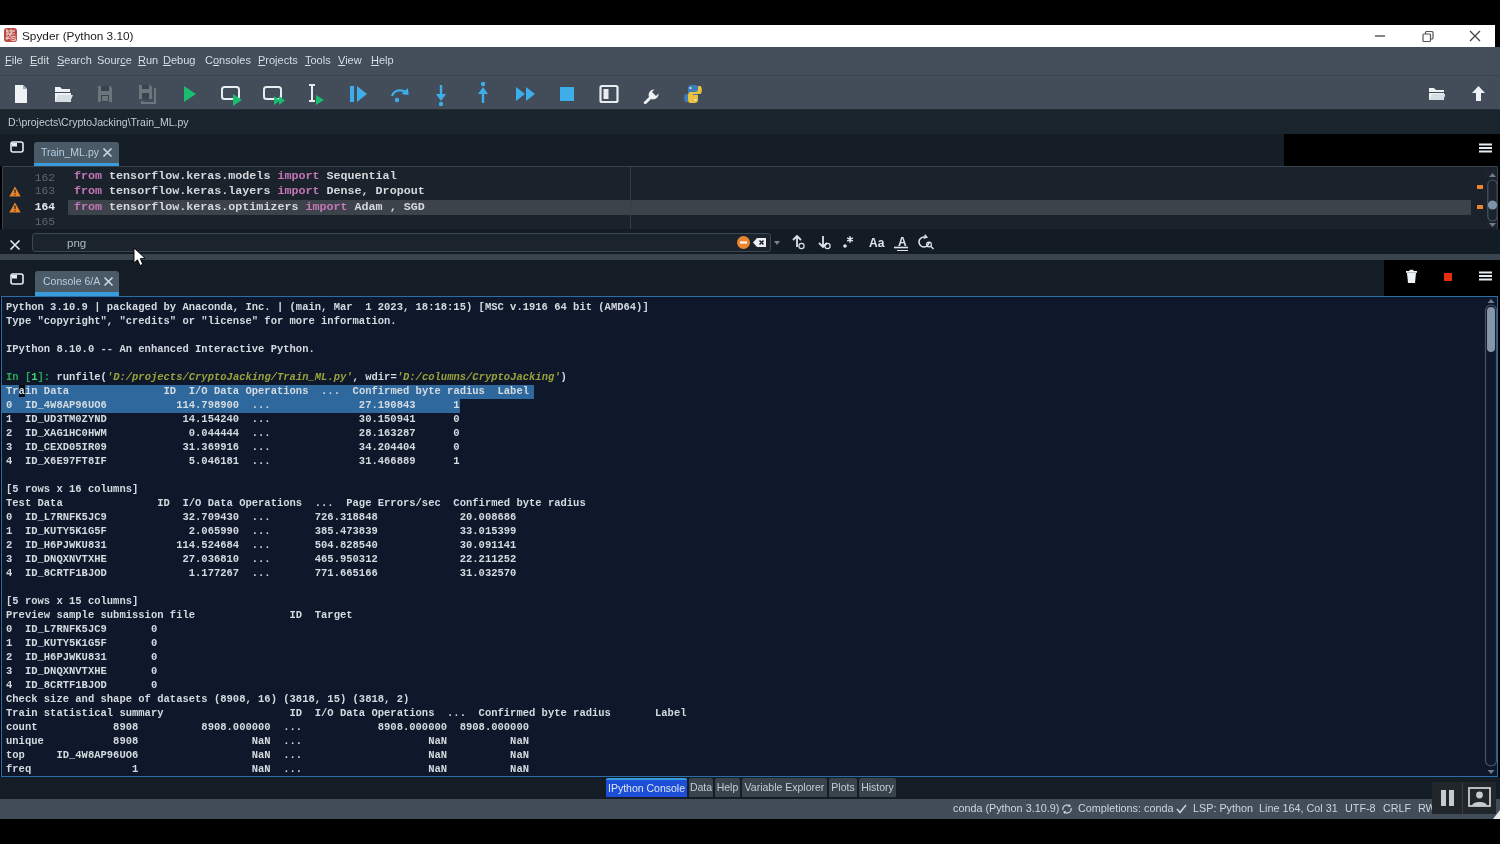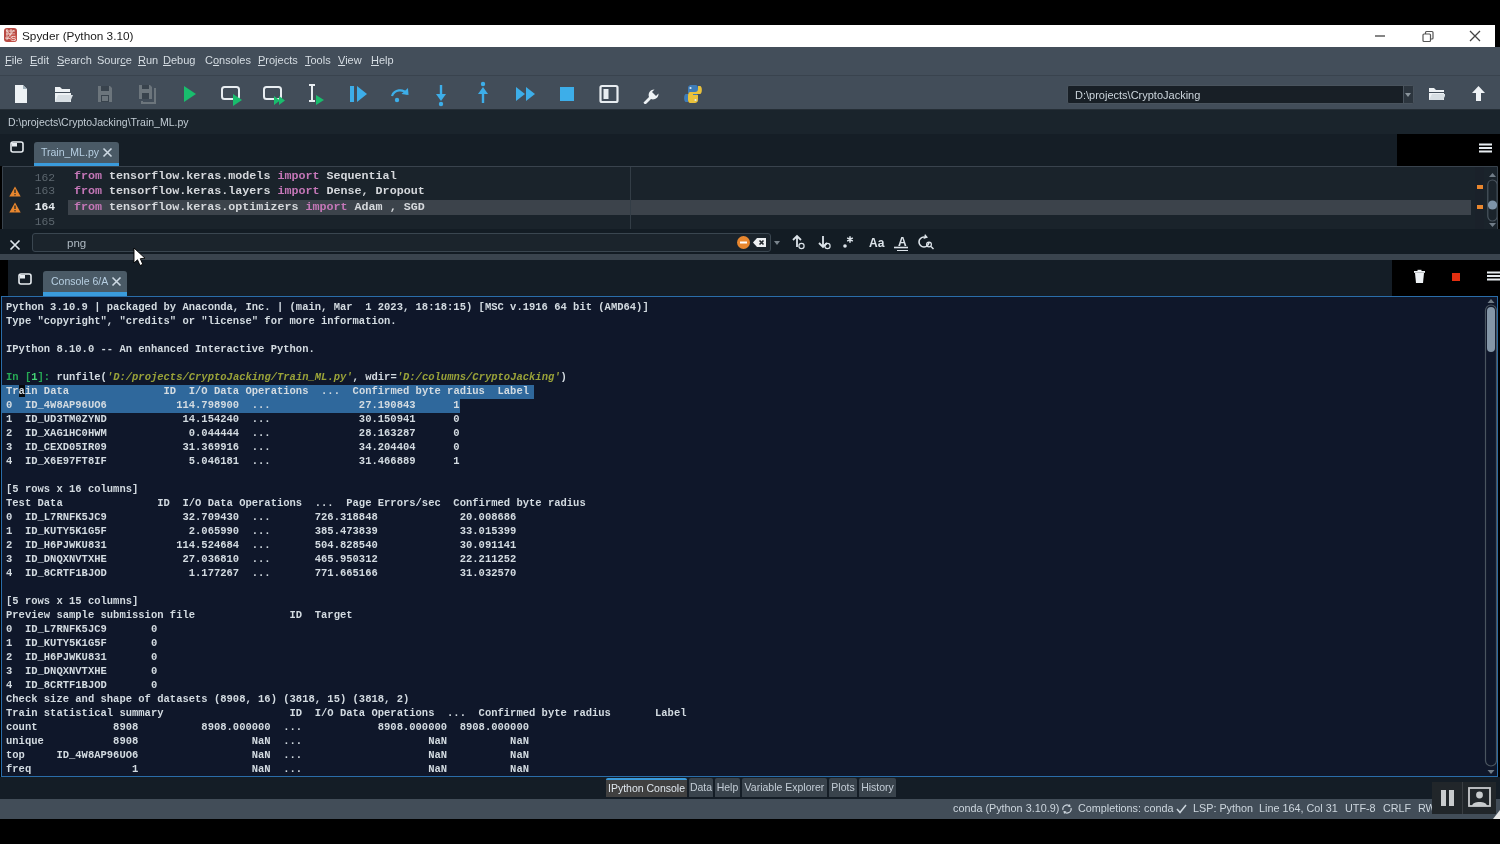--- a/index.html
+++ b/index.html
@@ -12,52 +12,52 @@
 .titletext{left:22px;top:4px;font-size:11.8px;color:#1a1a1a;}
 
 .menubar{left:0;top:47px;width:1500px;height:28px;background:#434e5a;color:#d6dde3;
   font-size:11px;padding-left:44px;}
 .menubar span{position:absolute;top:7px;}
 
 .toolbar{left:0;top:75px;width:1500px;height:35px;background:#424d59;border-bottom:1px solid #252e36;border-top:1px solid #39434e;}
 
 .pathbar{left:0;top:110px;width:1500px;height:24px;background:#1a242c;color:#c2ccd4;font-size:10.5px;}
 
-.edtabs{left:0;top:134px;width:1397px;height:32px;background:#151e26;}
+.edtabs{left:0;top:134px;width:1284px;height:32px;background:#151e26;}
 .edtab{left:34px;top:8px;width:85px;height:21px;background:#49596557;background:#4a5a66;
   border-radius:3px 3px 0 0;color:#b7cfe2;font-size:10.5px;}
 .edtabline{left:34px;top:29px;width:85px;height:3px;background:#3a9bdc;}
 
 .editor{left:2px;top:166px;width:1496px;height:67px;background:#1a232b;border:1px solid #39434d;border-radius:0 0 3px 3px;overflow:hidden;}
 .edline{position:absolute;left:0;width:100%;height:15.5px;}
 .edcur{background:#3c434b;}
 .gut{position:absolute;width:52px;text-align:right;color:#5c666e;font-family:"Liberation Mono",monospace;font-size:11.3px;line-height:15.5px;}
 .code{position:absolute;left:71px;font-family:"Liberation Mono",monospace;font-size:11.7px;line-height:15.5px;font-weight:bold;color:#d5d8dc;white-space:pre;}
 .kw{color:#c577b8;}
 .vline{position:absolute;left:627px;top:0;width:1px;height:100%;background:#333d46;}
 .searchwrap{left:0;top:229px;width:1500px;height:25px;background:#131c24;}
 .sinput{left:32px;top:4px;width:739px;height:19px;background:#1b242c;border:1px solid #3a4650;border-radius:3px;color:#aeb9c2;font-size:11.5px;}
 
 .split1{left:0;top:254px;width:1500px;height:6px;background:#3a444e;}
 
-.ctabs{left:8px;top:260px;width:1384px;height:36px;background:#141d26;}
+.ctabs{left:0;top:260px;width:1384px;height:36px;background:#141d26;}
 .ctab{left:35px;top:11px;width:84px;height:21px;background:#4a5a66;border-radius:3px 3px 0 0;color:#b7cfe2;font-size:10.5px;}
 .ctabline{left:35px;top:32px;width:84px;height:4px;background:#3a9bdc;}
 
 .console{left:1px;top:296px;width:1497px;height:481px;background:#0f172a;border:1px solid #2a6da9;}
 .cpre{position:absolute;left:4px;top:3px;font-family:"Liberation Mono",monospace;font-size:10.5px;line-height:14px;font-weight:bold;color:#d3dbe1;white-space:pre;margin:0;}
 .grn{color:#27ab55;}
 .grnb{color:#45d476;font-weight:bold;}
 .oli{color:#99a239;font-style:italic;}
 .blkcur{background:#06090c;}
 
 .btabs{left:0;top:777px;width:1500px;height:22px;background:#141d26;}
 .btab{position:absolute;top:1px;height:19px;background:#39434c;color:#c3cdd6;font-size:10.5px;
   border-radius:2px 2px 0 0;text-align:center;white-space:nowrap;line-height:18px;overflow:hidden;}
-.btabactive{background:#404040;border-top:2px solid #3a9bdc;color:#dfe7ee;line-height:16px;}
+.btabactive{background:#1d4ed8;border-top:2px solid #3a9bdc;color:#dfe7ee;line-height:16px;}
 
 .statusbar{left:0;top:799px;width:1500px;height:20px;background:#424d58;color:#ccd5dd;font-size:10.8px;}
 .statusbar span{position:absolute;top:3px;}
 .sb-black{left:0;top:819px;width:1500px;height:25px;background:#000;}
 
 .obtn{position:absolute;background:#21262a;}
 </style>
 </head>
 <body>
 <div class="screen">
@@ -175,27 +175,20 @@
         <path d="M-7.5 8.5 L-4 5 L-2 3 A 5.5 5.5 0 0 1 3.5 -4.5 L1 -2 L5 2 L7.5 -0.5 A 5.5 5.5 0 0 1 0 5 L-4.5 9.5 A 2 2 0 0 1 -7.5 8.5 Z" fill="#eef2f5"></path>
       </g>
 
       <g transform="translate(693,18)">
         <path d="M-0.5-9 C-5-9-5-7-5-5 L-5-1 L0-1 L0 0 L-7 0 C-9.5 0-9.5 8-7 8 L-5 8 L-5 5 C-5 3-4 2-2 2 L3 2 C4.5 2 5-0.5 5-2 L5-6 C5-8.5 3.5-9 2-9 Z" fill="#3e7cb8"></path>
         <path d="M0.5 9 C5 9 5 7 5 5 L5 1 L0 1 L0 0 L7 0 C9.5 0 9.5-8 7-8 L5-8 L5-5 C5-3 4-2 2-2 L-3-2 C-4.5-2-5 0.5-5 2 L-5 6 C-5 8.5-3.5 9-2 9 Z" fill="#e9c13c"></path>
         <circle cx="-2.5" cy="-6" r="1.1" fill="#dfeaf2"></circle>
         <circle cx="2.5" cy="6" r="1.1" fill="#dfeaf2"></circle>
       </g>
     </svg>
-    <div class="abs" style="left:1067px;top:9px;width:347px;height:19px;background:#181f26;border:1px solid #49535d;border-radius:2px;color:#ccd5dc;font-size:11px;">
-      <span style="position:absolute;left:7px;top:3px;">D:\projects\CryptoJacking</span>
-      <div style="position:absolute;right:0;top:0;width:10px;height:17px;background:#2c353e;border-left:1px solid #49535d;"></div>
-      <svg style="position:absolute;right:1px;top:6px;" width="8" height="6">
-          <path d="M1 1 L7 1 L4 5 Z" fill="#8a949c"></path>
-        </svg>
-    </div>
     <svg class="abs" style="left:1428px;top:10px;" width="17" height="16" viewBox="0 0 17 16">
       <path d="M1 2 L6 2 L8 4 L16 4 L16 6 L1 6 Z" fill="#eef2f5"></path>
       <path d="M1 14 L1 7 L16 7 L16 14 Z" fill="#eef2f5"></path>
       <path d="M1 14 L4 8 L18 8 L15 14 Z" fill="#d7dee3"></path>
     </svg>
     <svg class="abs" style="left:1470px;top:9px;" width="17" height="18" viewBox="0 0 17 18">
       <path d="M8.5 1 L15 8 L11 8 L11 16 L6 16 L6 8 L2 8 Z" fill="#eef2f5"></path>
     </svg>
   </div>
   <div class="abs pathbar">

